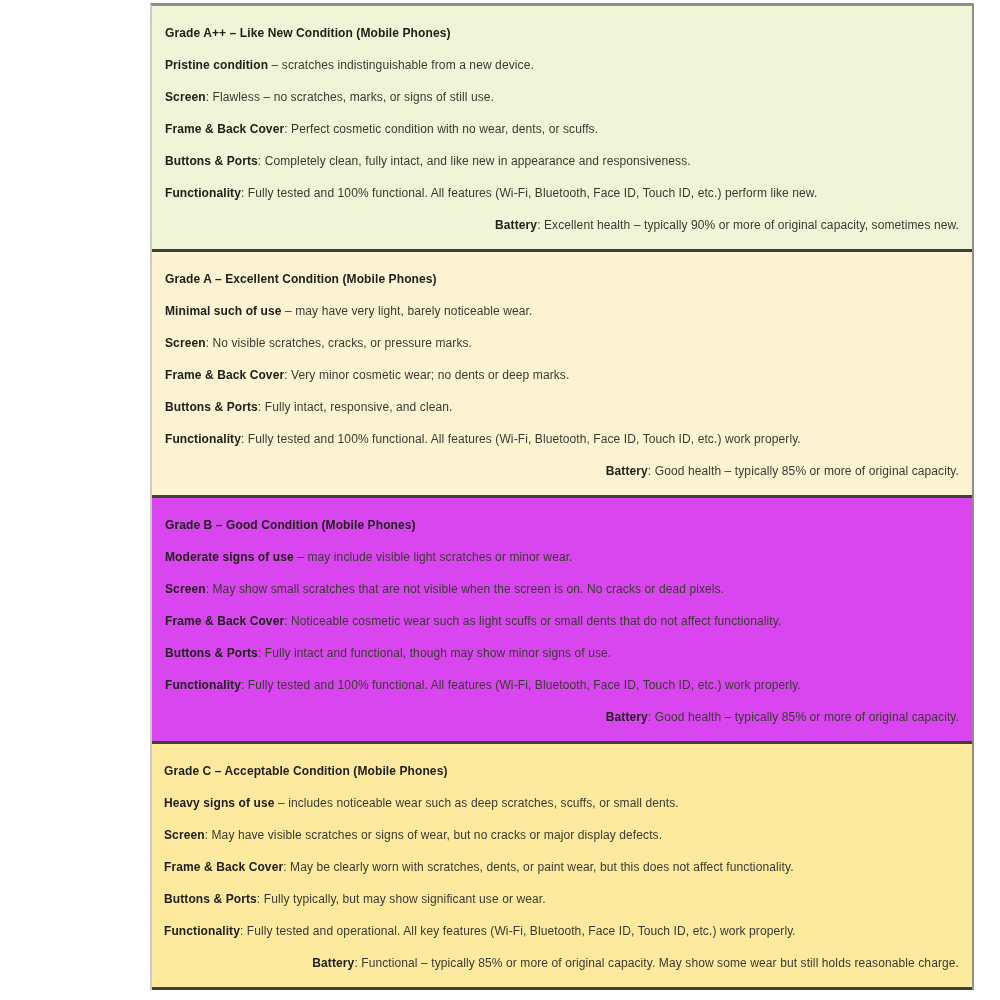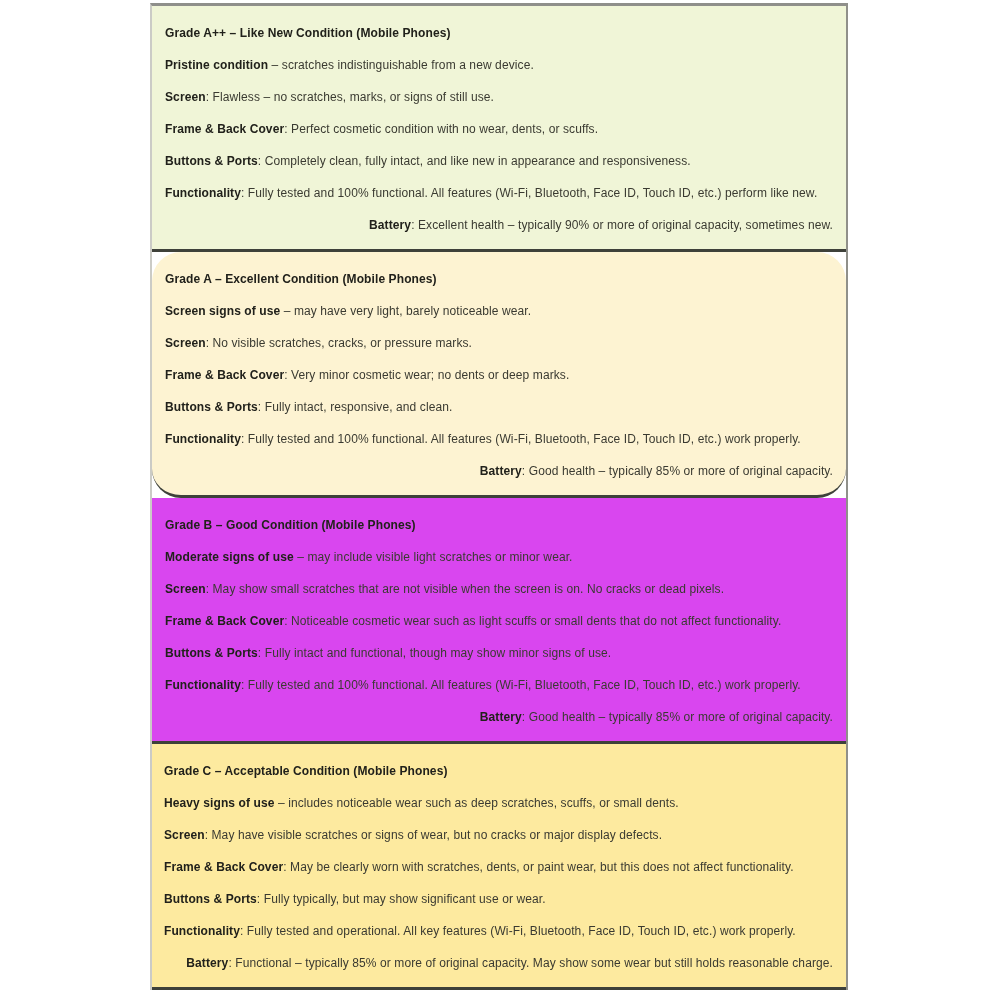--- a/index.html
+++ b/index.html
@@ -10,21 +10,21 @@
     overflow: hidden;
   }
   .page {
     position: absolute; top: 0; left: 0;
     width: 1000px; height: 1000px;
     background: #ffffff;
   }
   .doc {
     position: absolute;
     left: 150px; top: 3px;
-    width: 698px;
+    width: 824px;
     border-top: 3px solid #8f8f8b;
     border-left: 2px solid #cbcbc6;
     border-right: 2px solid #90908a;
   }
   .section {
     padding: 20px 13px 17px 13px;
     border-bottom: 3px solid #3e413a;
   }
   .para {
     font-size: 12px;
@@ -46,23 +46,23 @@
   <div class="doc">
       <section class="section" style="background: rgb(240, 245, 215);">
         <div class="para title">Grade A++ – Like New Condition (Mobile Phones)</div>
         <div class="para"><b>Pristine condition</b><span> – scratches indistinguishable from a new device.</span></div>
         <div class="para"><b>Screen</b><span>: Flawless – no scratches, marks, or signs of still use.</span></div>
         <div class="para"><b>Frame &amp; Back Cover</b><span>: Perfect cosmetic condition with no wear, dents, or scuffs.</span></div>
         <div class="para"><b>Buttons &amp; Ports</b><span>: Completely clean, fully intact, and like new in appearance and responsiveness.</span></div>
         <div class="para"><b>Functionality</b><span>: Fully tested and 100% functional. All features (Wi-Fi, Bluetooth, Face ID, Touch ID, etc.) perform like new.</span></div>
         <div class="para"><b>Battery</b><span>: Excellent health – typically 90% or more of original capacity, sometimes new.</span></div>
       </section>
-      <section class="section" style="background: rgb(253, 243, 210); border-radius: 29px;">
+      <section class="section" style="background: rgb(253, 243, 210);">
         <div class="para title">Grade A – Excellent Condition (Mobile Phones)</div>
-        <div class="para"><b>Screen signs of use</b><span> – may have very light, barely noticeable wear.</span></div>
+        <div class="para"><b>Minimal such of use</b><span> – may have very light, barely noticeable wear.</span></div>
         <div class="para"><b>Screen</b><span>: No visible scratches, cracks, or pressure marks.</span></div>
         <div class="para"><b>Frame &amp; Back Cover</b><span>: Very minor cosmetic wear; no dents or deep marks.</span></div>
         <div class="para"><b>Buttons &amp; Ports</b><span>: Fully intact, responsive, and clean.</span></div>
         <div class="para"><b>Functionality</b><span>: Fully tested and 100% functional. All features (Wi-Fi, Bluetooth, Face ID, Touch ID, etc.) work properly.</span></div>
         <div class="para"><b>Battery</b><span>: Good health – typically 85% or more of original capacity.</span></div>
       </section>
       <section class="section" style="background: #d946ef;">
         <div class="para title">Grade B – Good Condition (Mobile Phones)</div>
         <div class="para"><b>Moderate signs of use</b><span> – may include visible light scratches or minor wear.</span></div>
         <div class="para"><b>Screen</b><span>: May show small scratches that are not visible when the screen is on. No cracks or dead pixels.</span></div>

